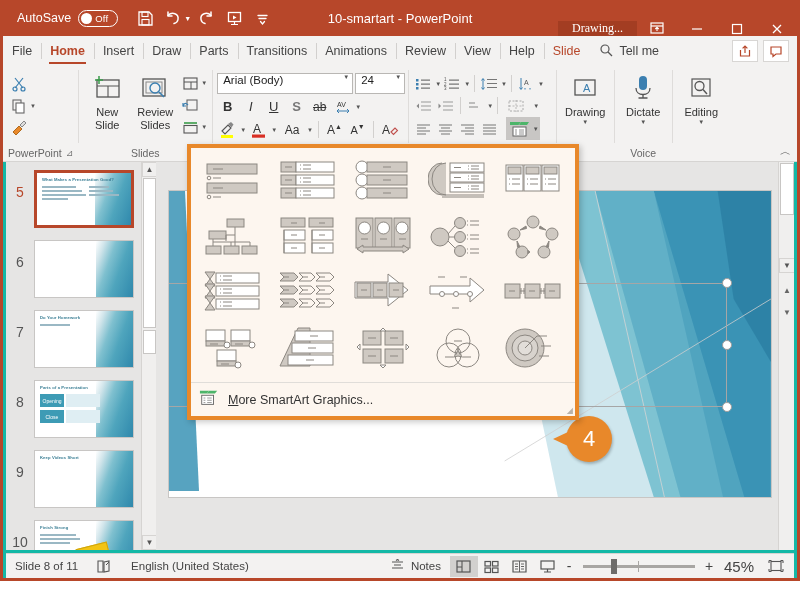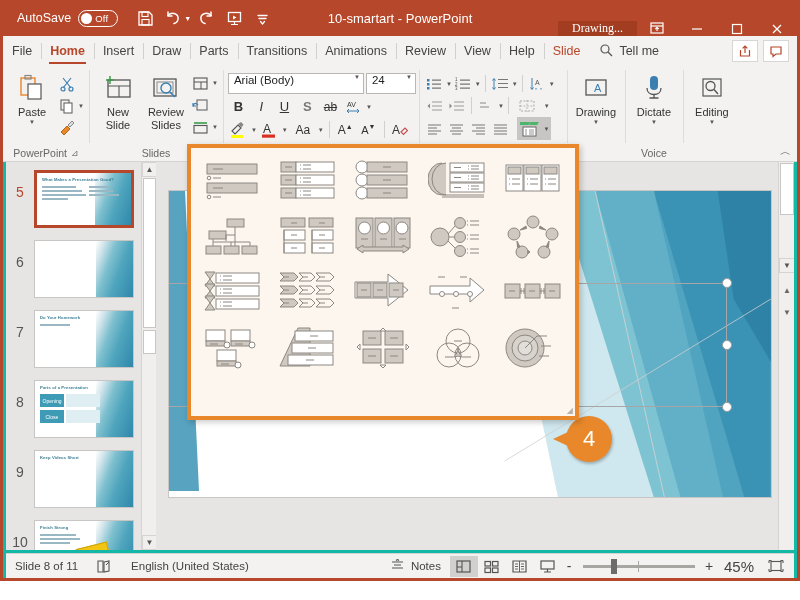--- a/index.html
+++ b/index.html
@@ -374,31 +374,20 @@
             <path d="M2 3h10v7H7l-3 2.5V10H2z" fill="none" stroke="#b7472a" stroke-width="1.2"></path>
           </svg>
       </div>
     </div>
   </div>
 
   <div class="ribbon">
 
     <div class="rgroup">
       <div class="rgroup-body">
-        <div class="big-btn">
-          <span class="glyph">
-            <svg width="28" height="30" viewBox="0 0 28 30">
-                <rect x="3" y="4" width="14" height="17" fill="none" stroke="#e8882a" stroke-width="1.4"></rect>
-                <rect x="7" y="1.5" width="6" height="3.5" fill="none" stroke="#888" stroke-width="1.2"></rect>
-                <rect x="10" y="10" width="13" height="15" fill="#fff" stroke="#555" stroke-width="1.2"></rect>
-              </svg>
-          </span>
-          <span>Paste</span>
-          <span class="caret">▼</span>
-        </div>
         <div style="display:flex;flex-direction:column;padding-top:4px">
           <div class="small-btn">
             <svg width="16" height="16" viewBox="0 0 16 16">
                 <path d="M4 2l8 10M12 2L4 12" stroke="#3b7fb0" stroke-width="1.2" fill="none"></path>
                 <circle cx="4" cy="13" r="2" fill="none" stroke="#3b7fb0" stroke-width="1.2"></circle>
                 <circle cx="12" cy="13" r="2" fill="none" stroke="#3b7fb0" stroke-width="1.2"></circle>
               </svg>
           </div>
           <div style="display:flex;align-items:center">
             <div class="small-btn">
@@ -1115,20 +1104,31 @@
               <circle cx="22" cy="22" r="13" fill="#d8d3cd"></circle>
               <circle cx="22" cy="22" r="7" fill="#e2ded9"></circle>
               <g fill="none">
                 <path d="M22 22l12-12M34 10h10M38 20h10M36 30h10"></path>
               </g>
             </g>
           </svg>
       </div>
     </div>
 
+    <div class="gal-footer">
+      <span>
+        <svg width="20" height="18" viewBox="0 0 22 18">
+            <path d="M1 1h10l-2.5 3H1z" fill="#4db56a"></path>
+            <path d="M11 1h9l-2.5 3H8.5z" fill="#4db56a"></path>
+            <rect x="3" y="6" width="13" height="10" fill="#fff" stroke="#666" stroke-width="1"></rect>
+            <path d="M5 9h2M5 11.5h2M5 14h2M9 9h5M9 11.5h5M9 14h5" stroke="#888" stroke-width=".9"></path>
+          </svg>
+      </span>
+      <span class="gal-footer-label"><u>M</u><span>ore SmartArt Graphics...</span></span>
+    </div>
     <span class="gal-resize">◢</span>
   </div>
 
   <div class="statusbar">
     <div class="sb-item">Slide 8 of 11</div>
     <div class="sb-item">
       <svg width="17" height="15" viewBox="0 0 17 15">
           <path d="M2 2h5v11H2z" fill="none" stroke="#555" stroke-width="1.1"></path>
           <path d="M8 3l5-1v10l-5 1z" fill="none" stroke="#555" stroke-width="1.1"></path>
           <path d="M10 6l3-3" stroke="#555" stroke-width="1"></path>

